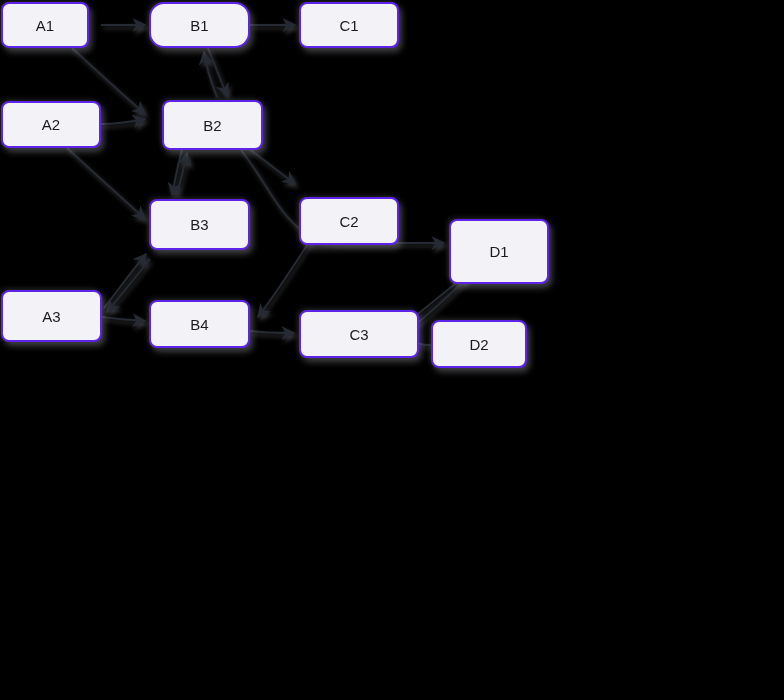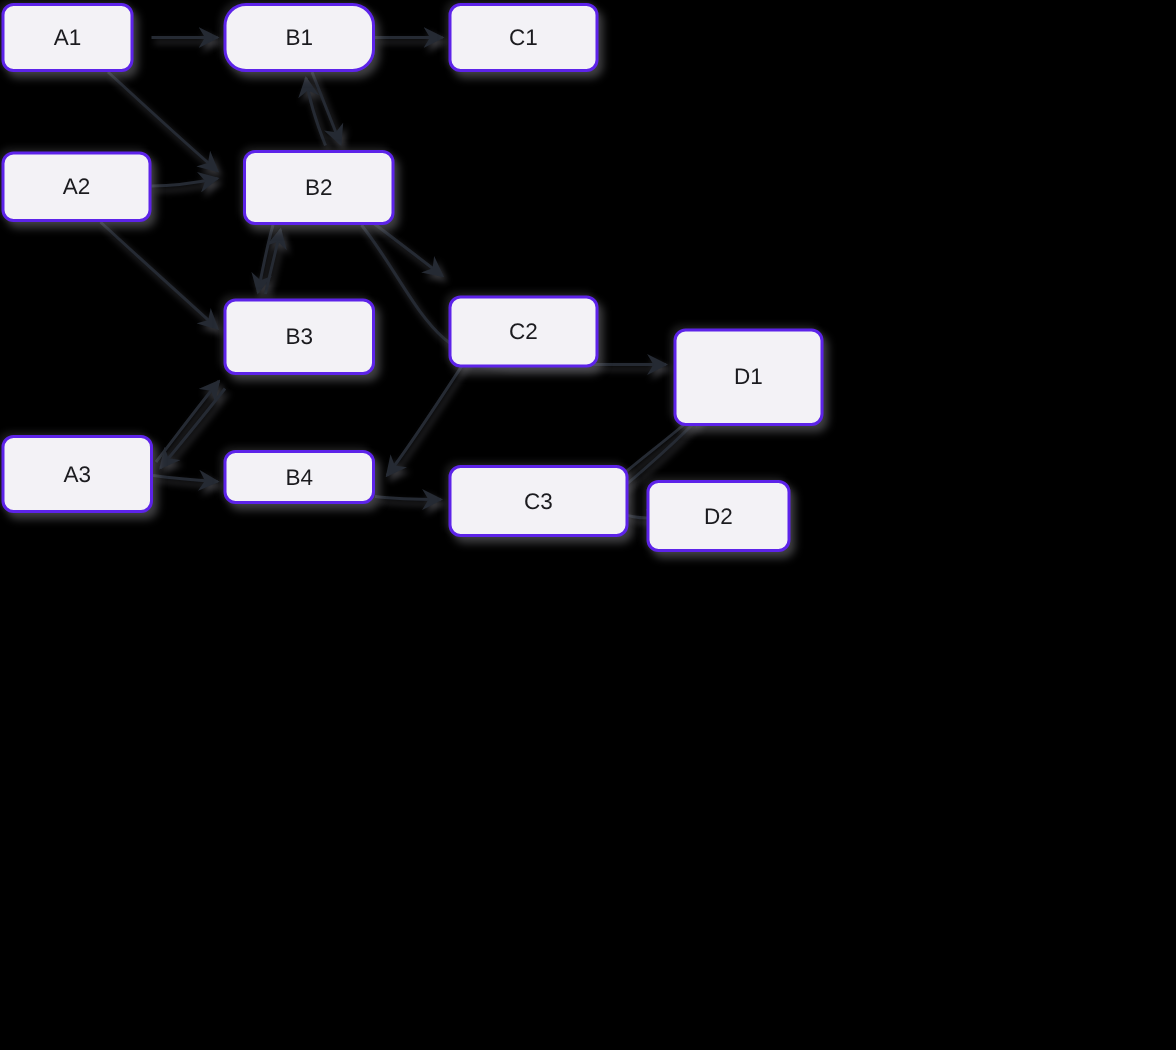--- a/index.html
+++ b/index.html
@@ -98,21 +98,21 @@
       </div>
       <div class="node" style="left: 299px; top: 164px; width: 100px; height: 48px; margin-top: 33px;">
         <span class="label">C2</span>
       </div>
       <div class="node" style="left: 449px; top: 219px; width: 100px; height: 65px;">
         <span class="label">D1</span>
       </div>
       <div class="node" style="left: 1px; top: 290px; width: 101px; height: 52px;">
         <span class="label">A3</span>
       </div>
-      <div class="node" style="left: 149px; top: 300px; width: 101px; height: 36px;">
+      <div class="node" style="left: 149px; top: 300px; width: 101px; height: 48px;">
         <span class="label">B4</span>
       </div>
       <div class="node" style="left: 299px; top: 310px; width: 120px; height: 48px;">
         <span class="label">C3</span>
       </div>
       <div class="node" style="left: 431px; top: 320px; width: 96px; height: 48px;">
         <span class="label">D2</span>
       </div>
     </div>
 </div>

